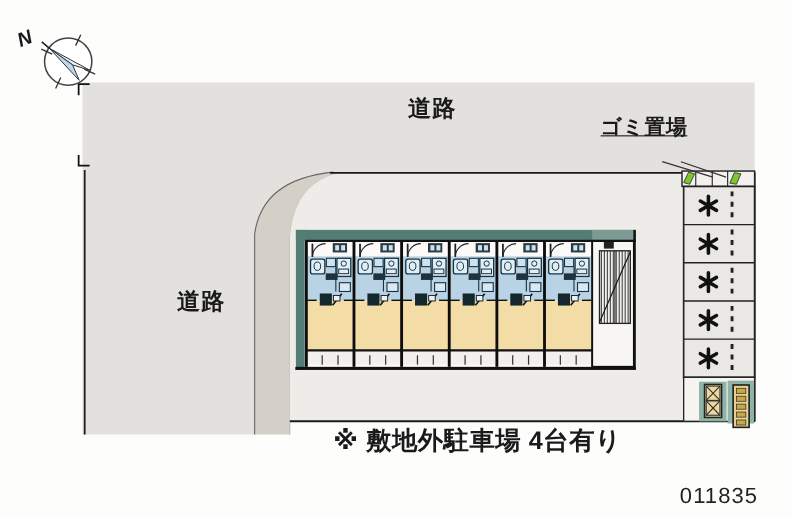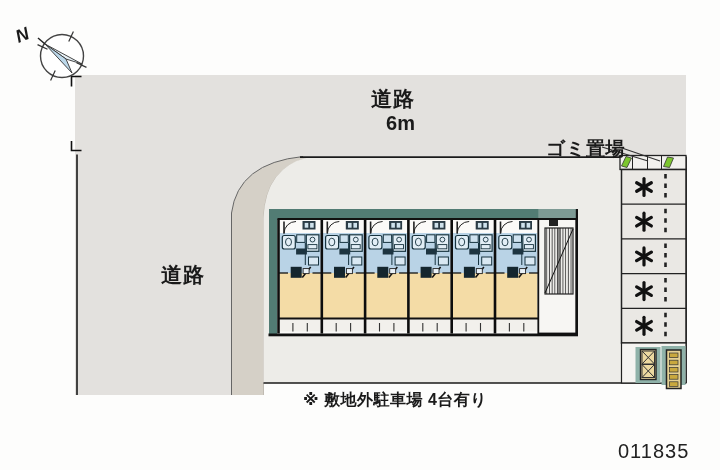--- a/index.html
+++ b/index.html
@@ -15,21 +15,21 @@
   }
   #plan-svg{position:absolute;left:0;top:0;}
   .f-road{fill:var(--road);} .f-curb{fill:var(--curb);} .f-ground{fill:var(--ground);}
   .f-band{fill:var(--band);} .f-bandlight{fill:var(--band-light);}
   .f-blue{fill:var(--blue);} .f-tan{fill:var(--tan);}
   .f-green{fill:var(--green);} .f-steel{fill:var(--steel);} .f-rack{fill:var(--rack);}
   .lbl{position:absolute;color:#1a1a1a;white-space:nowrap;}
   .road-lbl{width:86px;text-align:right;font-size:21px;line-height:25px;font-weight:600;letter-spacing:1px;}
   .road-lbl .w{font-size:20px;font-weight:600;letter-spacing:0;}
   #garbage-lbl{font-size:19px;font-weight:600;letter-spacing:0.5px;}
-  .note-line{font-size:16px;font-weight:600;letter-spacing:0.5px;line-height:24px;}
+  .note-line{font-size:23px;font-weight:600;letter-spacing:0.5px;line-height:24px;}
   #plan-id{font-size:20px;font-weight:500;color:#222;letter-spacing:1px;}
   #n-lbl{font-size:18px;font-weight:700;font-style:italic;transform:rotate(-22deg);}
 </style>
 </head>
 <body>
 
 <div id="stage">
 
   <svg id="plan-svg" width="720" height="470" viewBox="0 0 720 470">
     <defs>
@@ -196,27 +196,26 @@
       <polygon points="-17,-12 20,8 4,3" fill="#e8f2f8" stroke="#333" stroke-width="0.9"></polygon>
       <polygon points="-17,-12 4,3 10,17" fill="#bcd8ea" stroke="#333" stroke-width="0.9"></polygon>
       <line x1="-17" y1="-12" x2="-24" y2="-18" stroke="#222" stroke-width="1.5"></line>
     </g>
   </svg>
 
   <div class="lbl" id="n-lbl" style="left:16px;top:25px;">N</div>
 
   <div class="lbl road-lbl" style="left:329px;top:86px;">
     <div>道路</div>
-    <div class="w">6m</div>
   </div>
 
   <div class="lbl road-lbl" style="left:119px;top:262px;">
     <div>道路</div>
   </div>
 
-  <div class="lbl" id="garbage-lbl" style="left:546px;top:136px;">ゴミ置場</div>
+  <div class="lbl" id="garbage-lbl" style="left:546px;top:103px;text-decoration:underline;">ゴミ置場</div>
 
   <div class="lbl" style="left:303px;top:388px;">
     <div class="note-line">※ 敷地外駐車場 4台有り</div>
   </div>
 
   <div class="lbl" id="plan-id" style="left:618px;top:440px;">011835</div>
 </div>
 
 </body></html>

